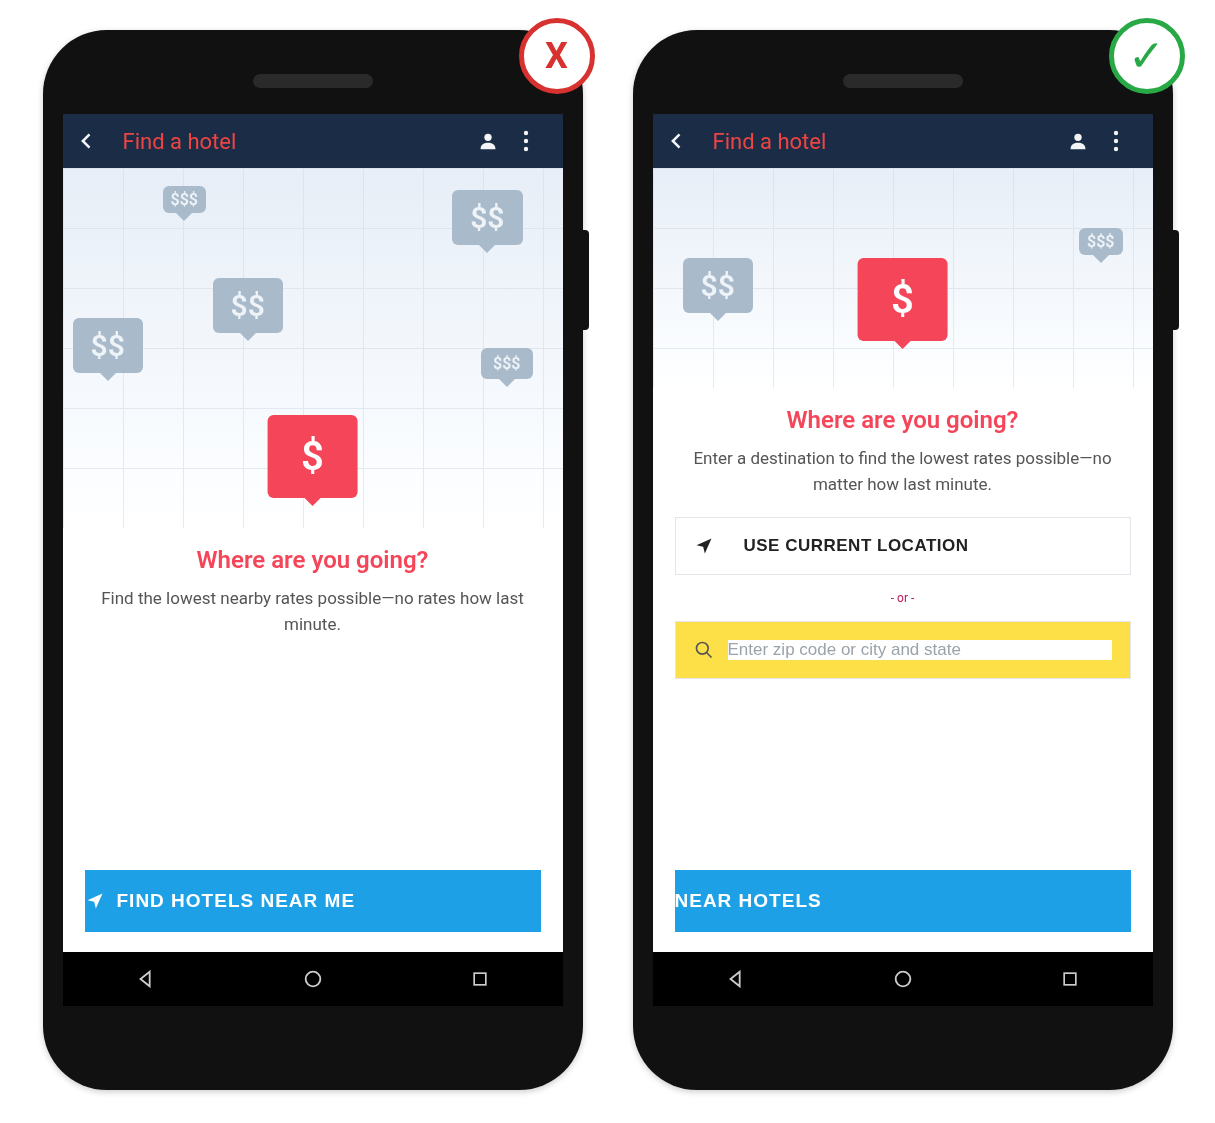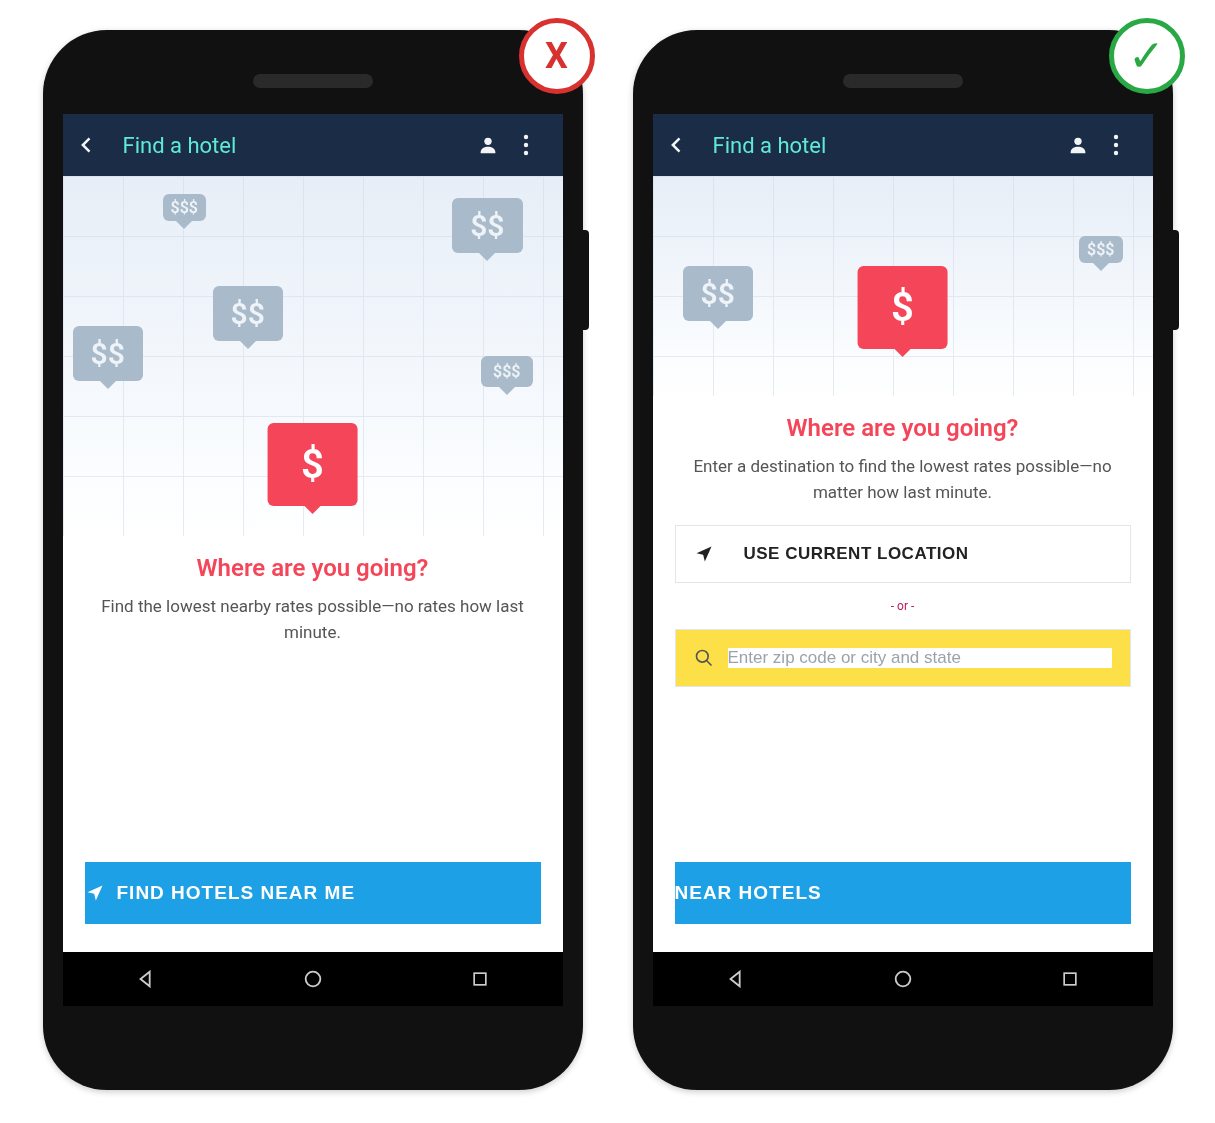--- a/index.html
+++ b/index.html
@@ -62,22 +62,22 @@
   .screen {
     width: 100%;
     height: 100%;
     background: #fff;
     display: flex;
     flex-direction: column;
     overflow: hidden;
   }
   .appbar {
     background: #1b2c46;
-    color: #5eead4;
-    height: 62px;
+    color: #ef4444;
+    height: 54px;
     display: flex;
     align-items: center;
     padding: 0 14px;
     gap: 20px;
   }
   .appbar .title { font-size: 22px; font-weight: 400; flex: 1; }
   .appbar .icon { width: 26px; text-align: center; opacity: 0.95; }
   .appbar svg { display: block; }
 
   .hero {
@@ -119,21 +119,21 @@
     border-top-color: #a9bacb;
     border-bottom: none;
   }
   .pricetag.big { font-size: 30px; padding: 10px 18px; }
   .pricetag.sm { font-size: 16px; padding: 4px 8px; }
   .pricetag.red { background: #f44559; color: #fff; font-size: 40px; padding: 18px 34px; }
   .pricetag.red::after { border-top-color: #f44559; }
 
   .content {
     flex: 1;
-    padding: 18px 22px 28px;
+    padding: 18px 22px 20px;
     display: flex;
     flex-direction: column;
     text-align: center;
   }
   .heading {
     color: #f44559;
     font-size: 24px;
     font-weight: 600;
     margin-bottom: 12px;
   }

